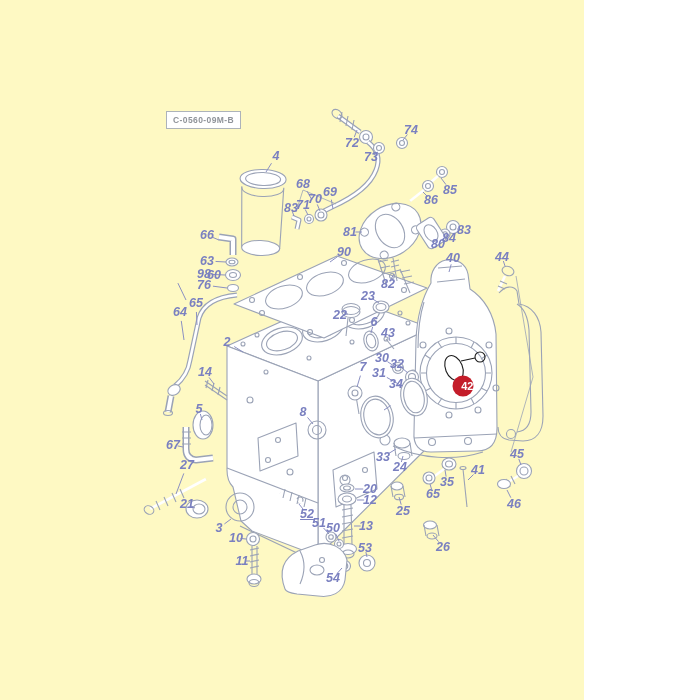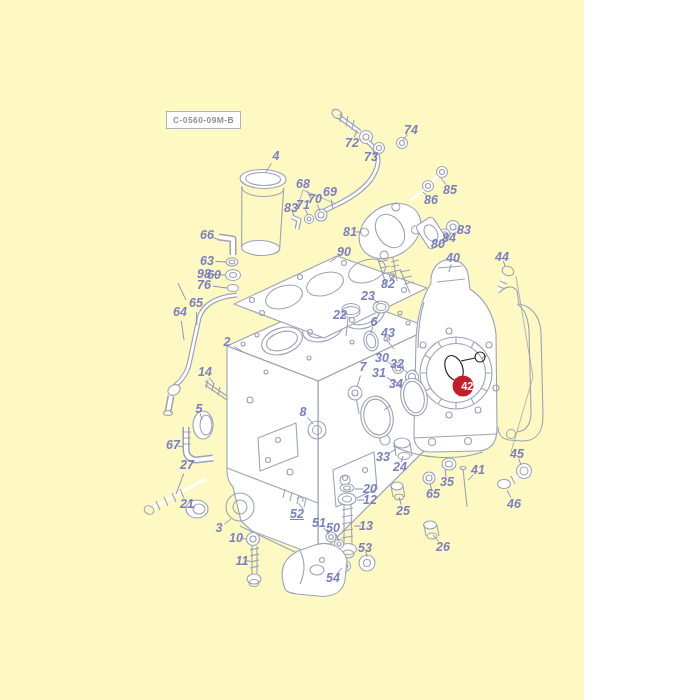--- a/index.html
+++ b/index.html
@@ -439,21 +439,21 @@
       <span class="part-label" style="left: 453px; top: 258px;">40</span>
       <span class="part-label part-badge" style="left: 463px; top: 386px;">42</span>
       <span class="part-label" style="left: 205px; top: 372px;">14</span>
       <span class="part-label" style="left: 199px; top: 409px;">5</span>
       <span class="part-label" style="left: 173px; top: 445px;">67</span>
       <span class="part-label" style="left: 187px; top: 465px;">27</span>
       <span class="part-label" style="left: 187px; top: 504px;">21</span>
       <span class="part-label" style="left: 219px; top: 528px;">3</span>
       <span class="part-label" style="left: 236px; top: 538px;">10</span>
       <span class="part-label" style="left: 242px; top: 561px;">11</span>
-      <span class="part-label" style="left: 297px; top: 514px; text-decoration: underline;">52</span>
+      <span class="part-label" style="left: 307px; top: 514px; text-decoration: underline;">52</span>
       <span class="part-label" style="left: 319px; top: 523px;">51</span>
       <span class="part-label" style="left: 333px; top: 528px;">50</span>
       <span class="part-label" style="left: 370px; top: 489px;">20</span>
       <span class="part-label" style="left: 370px; top: 500px;">12</span>
       <span class="part-label" style="left: 366px; top: 526px;">13</span>
       <span class="part-label" style="left: 365px; top: 548px;">53</span>
       <span class="part-label" style="left: 333px; top: 578px;">54</span>
       <span class="part-label" style="left: 383px; top: 457px;">33</span>
       <span class="part-label" style="left: 400px; top: 467px;">24</span>
       <span class="part-label" style="left: 403px; top: 511px;">25</span>

